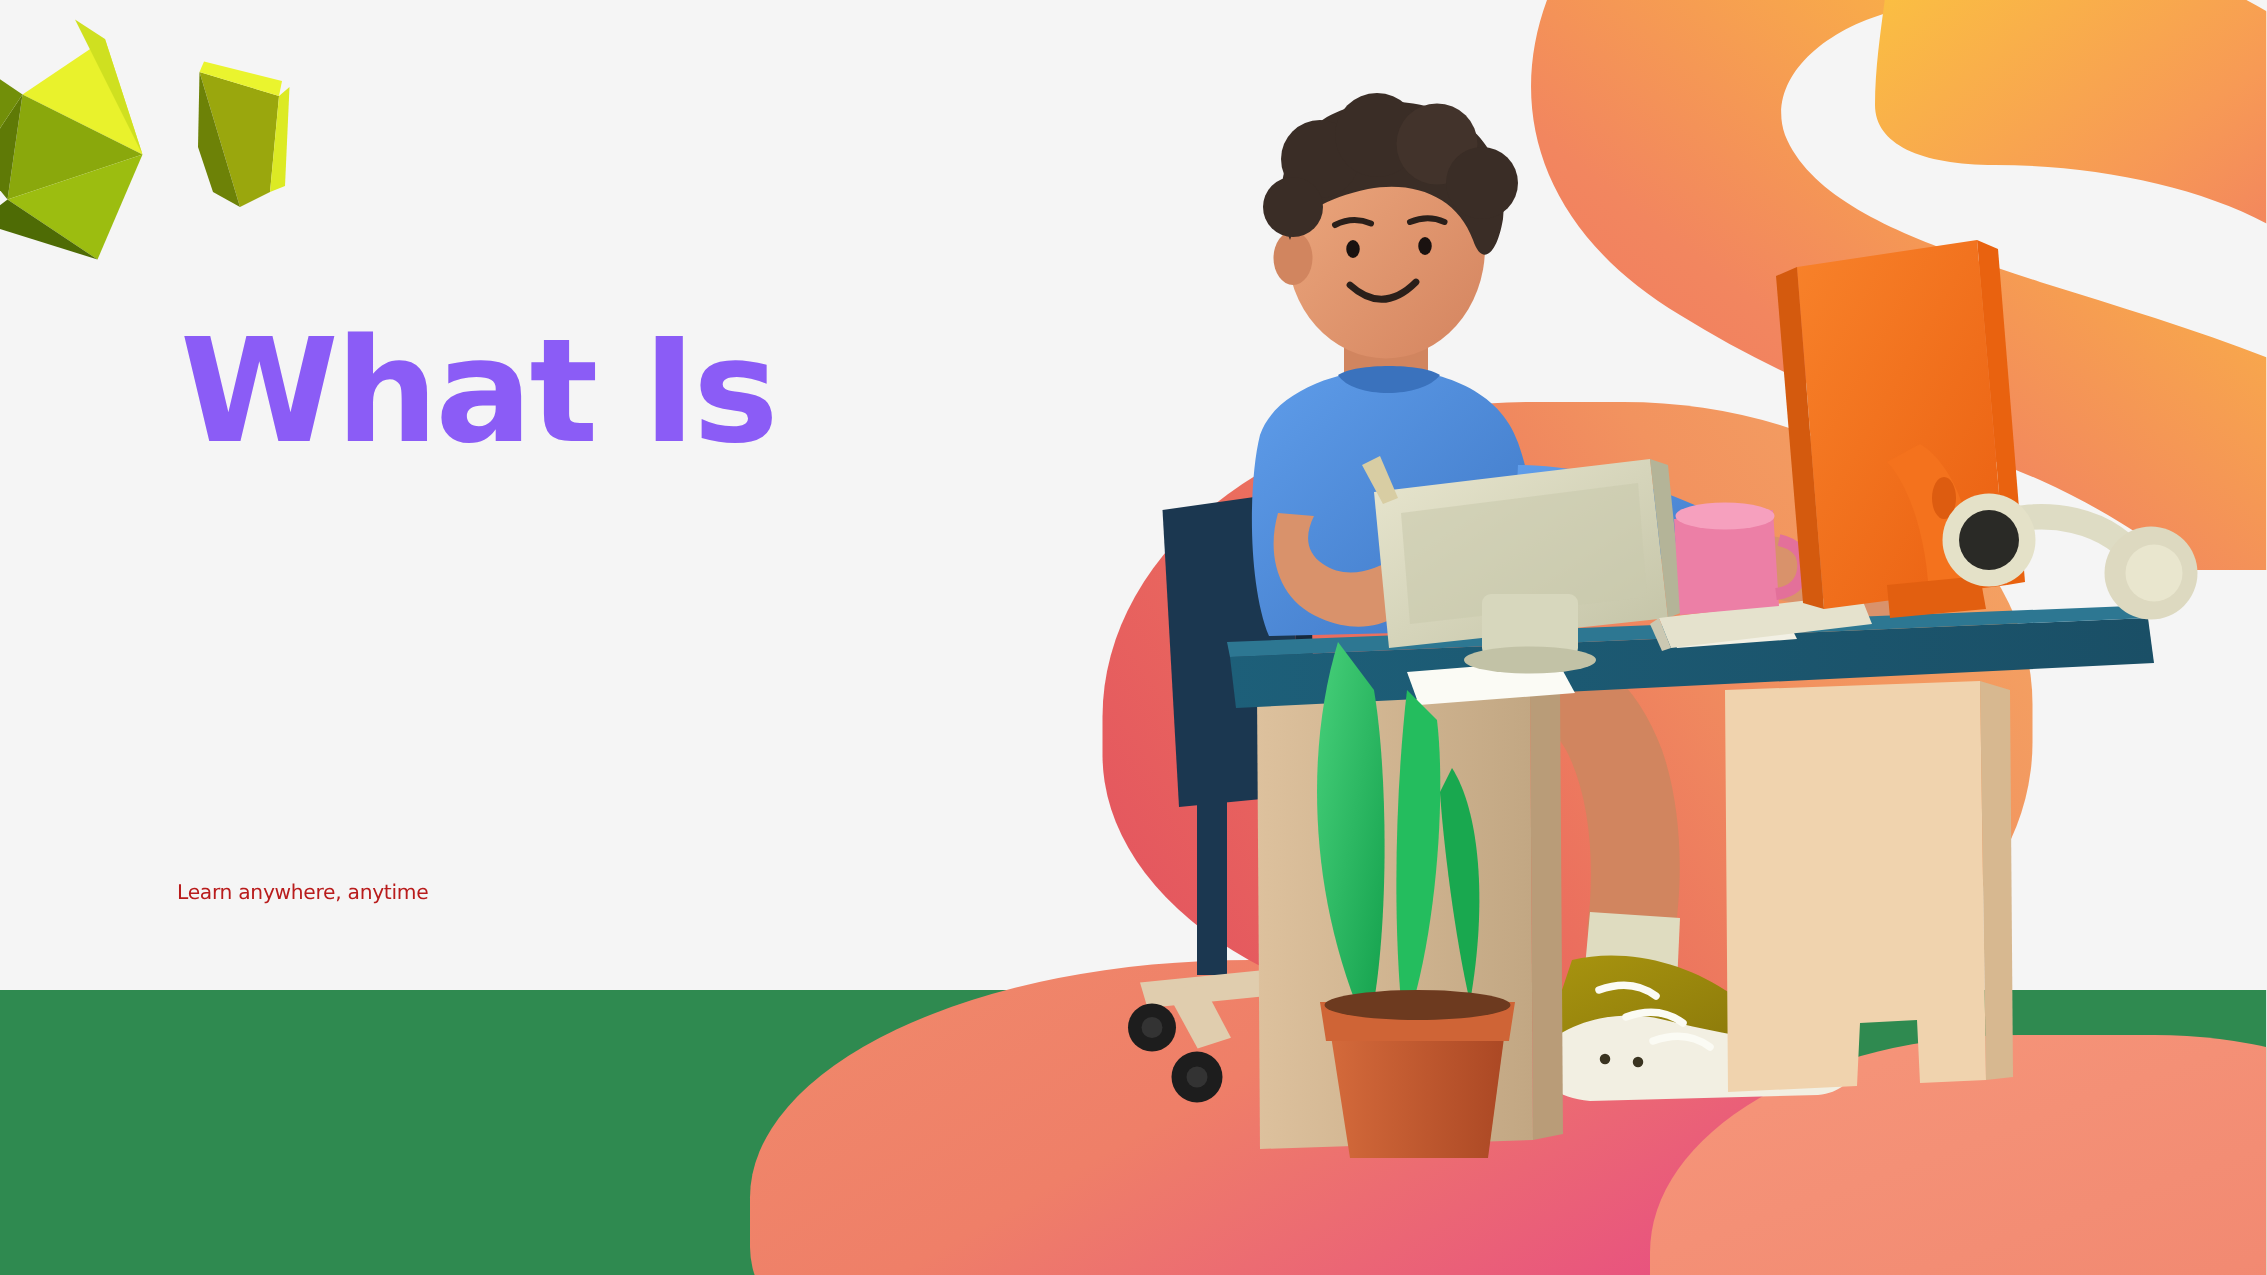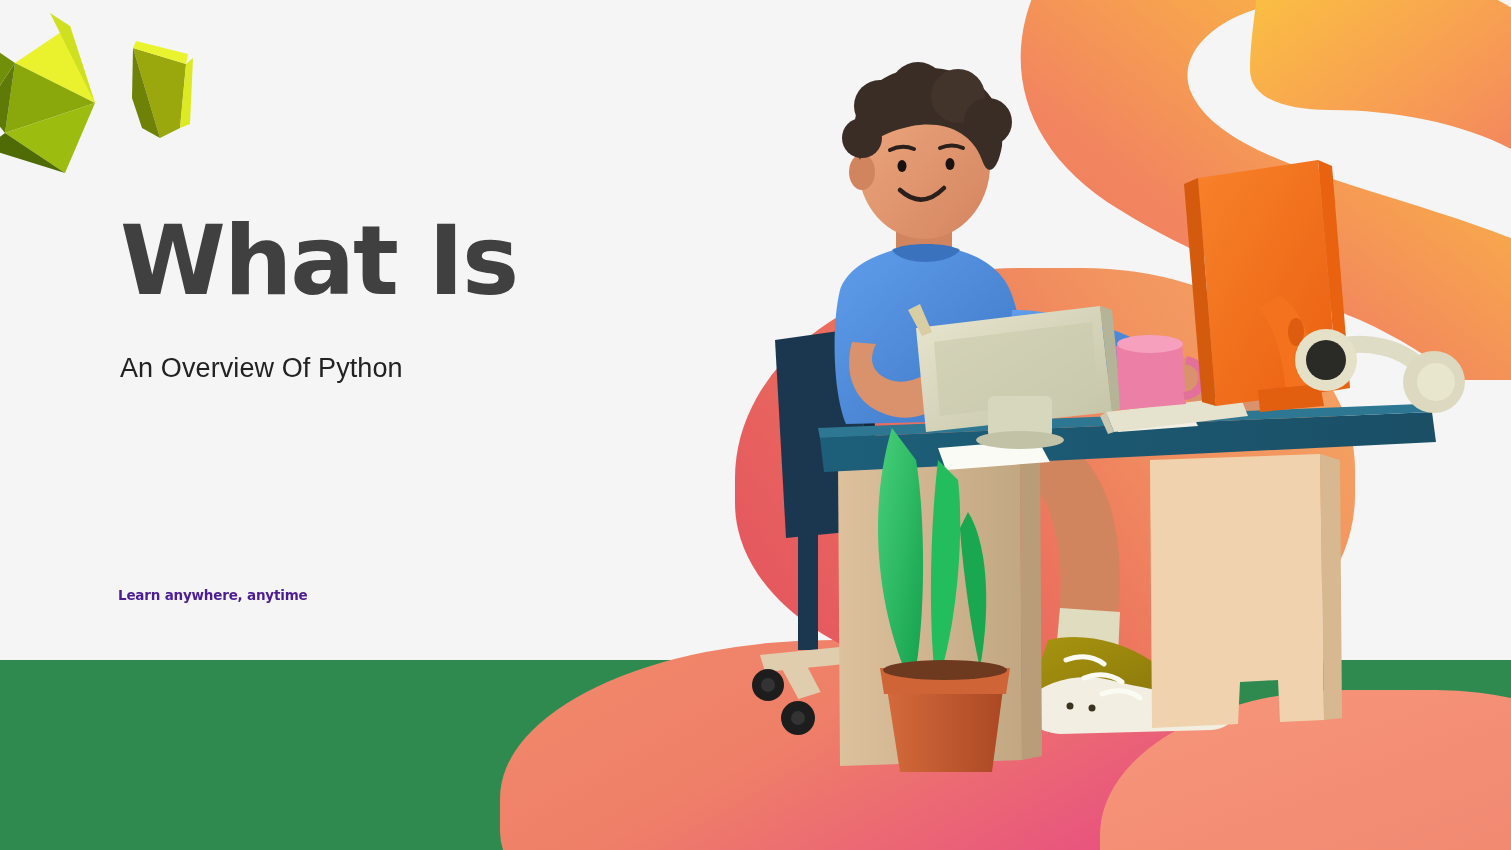--- a/index.html
+++ b/index.html
@@ -54,21 +54,21 @@
   .poly-group { position:absolute; left:-10px; top:8px; width:230px; height:180px; }
 
   
   .text-col { position:absolute; left:120px; top:214px; width:520px; }
   .headline {
     font-family:"DejaVu Sans", sans-serif;
     font-weight:bold;
     font-size:96px;
     line-height:0.98;
     letter-spacing:-2px;
-    color:#404040;
+    color:#8b5cf6;
   }
   .headline .line2 { display:block; }
   .subtitle {
     margin-top:40px;
     font-family:"Liberation Sans", sans-serif;
     font-size:27px;
     line-height:1.52;
     color:#222;
     letter-spacing:0.1px;
   }
@@ -79,23 +79,23 @@
     font-family:"DejaVu Sans", sans-serif;
     font-weight:bold;
     font-size:45px;
     line-height:1;
     letter-spacing:-1.5px;
   }
   .logo-igm  { color:#3b82e8; }
   .logo-guru { color:#f4761c; }
   .logo-tag {
     font-family:"DejaVu Sans", sans-serif;
-    font-weight:bold;
+    font-weight:normal;
     font-size:13.5px;
-    color:#4c1d95;
+    color:#b91c1c;
     text-align:center;
     margin-top:-1px;
     letter-spacing:-0.2px;
     padding-right:2px;
   }
 
   
   .illus { position:absolute; left:720px; top:60px; width:791px; height:720px; }
   .illus svg { display:block; }
 </style>
@@ -333,21 +333,21 @@
         <ellipse cx="225" cy="610" rx="62" ry="10" fill="#6d3a1f"></ellipse>
       </g>
     </svg>
   </div>
 
   <div class="text-col">
     <h1 class="headline">
       <span>What Is</span>
     </h1>
     <p class="subtitle">
-      <span>An Overview Of Python</span><br>
+      <br>
     </p>
   </div>
 
   <div class="logo-wrap">
     <div class="logo-tag">Learn anywhere, anytime</div>
   </div>
 
 </div>
 
 </body></html>

